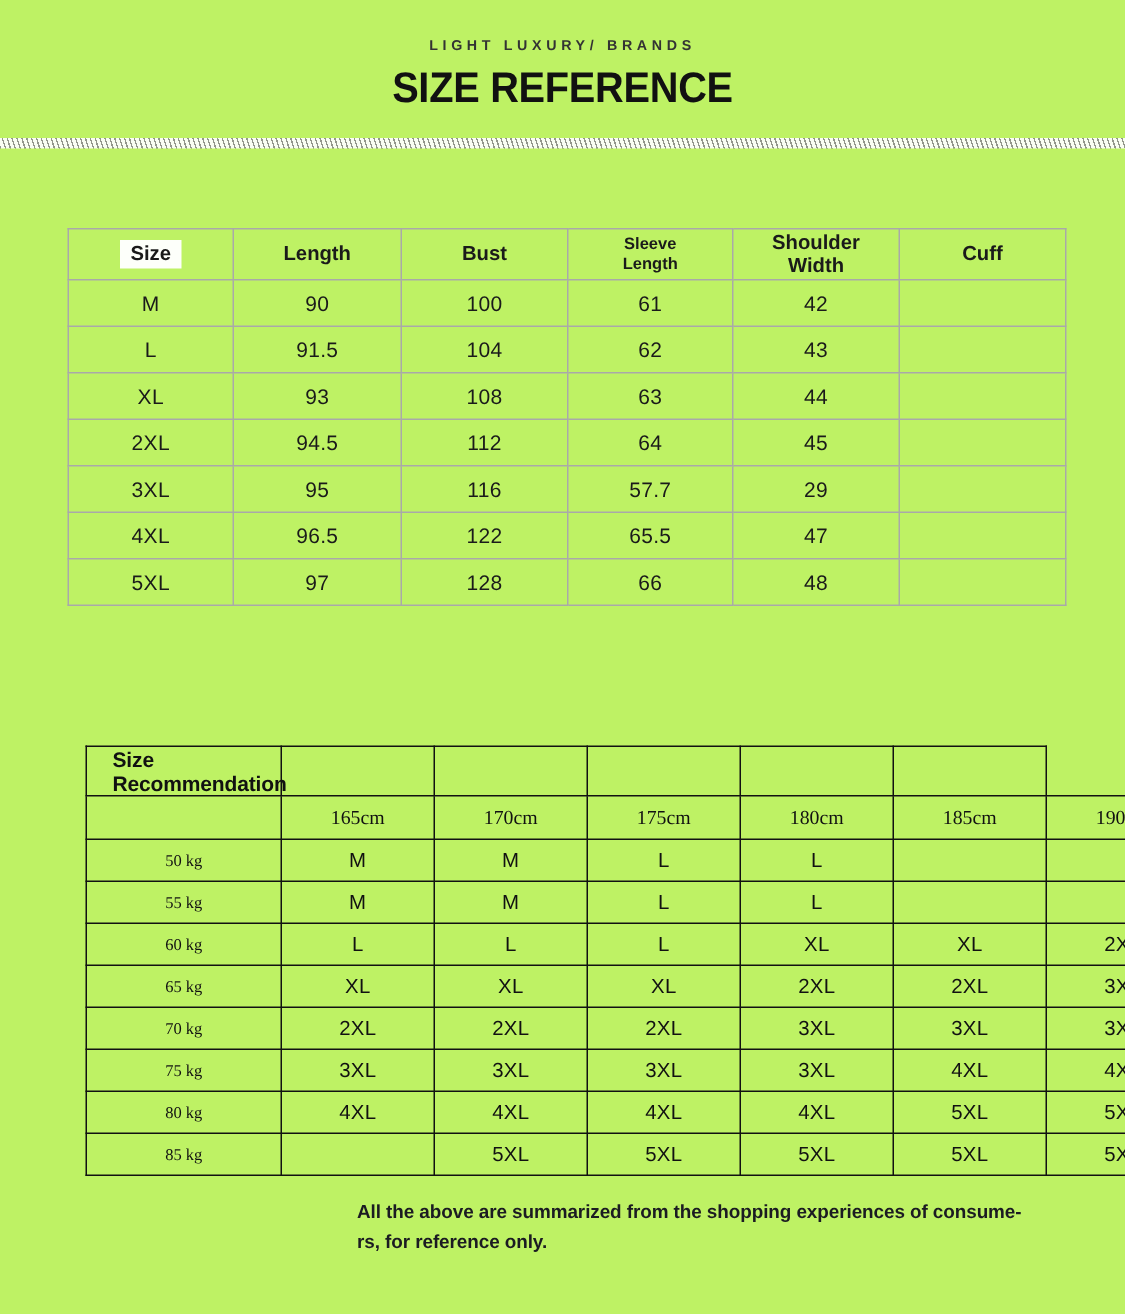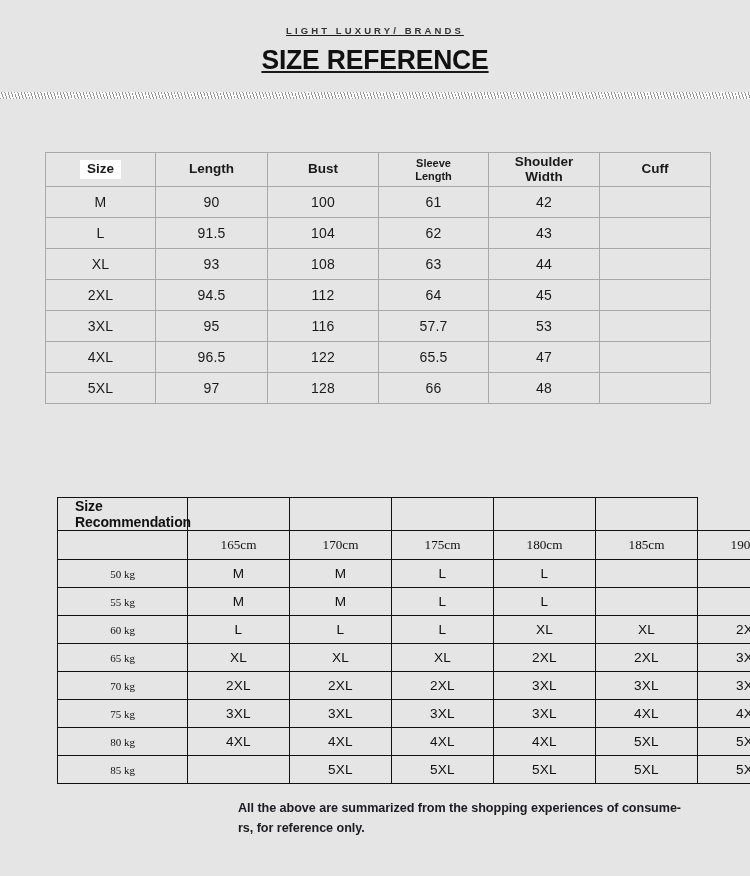--- a/index.html
+++ b/index.html
@@ -10,22 +10,21 @@
     background: #ffffff;
     font-family: "Liberation Sans", sans-serif;
     color: #1a1a1a;
     overflow: hidden;
   }
 
   .page {
     position: relative;
     width: 750px;
     height: 876px;
-    background: #e5e5e5;
-    text-decoration: underline;
+    background: #bef264;
   }
 
   
   .header {
     padding-top: 26px;
     text-align: center;
   }
   .kicker {
     font-size: 9.5px;
     letter-spacing: 3.1px;
@@ -284,21 +283,21 @@
           <td>112</td>
           <td>64</td>
           <td>45</td>
           <td></td>
         </tr>
         <tr>
           <td>3XL</td>
           <td>95</td>
           <td>116</td>
           <td>57.7</td>
-          <td>53</td>
+          <td>29</td>
           <td></td>
         </tr>
         <tr>
           <td>4XL</td>
           <td>96.5</td>
           <td>122</td>
           <td>65.5</td>
           <td>47</td>
           <td></td>
         </tr>

